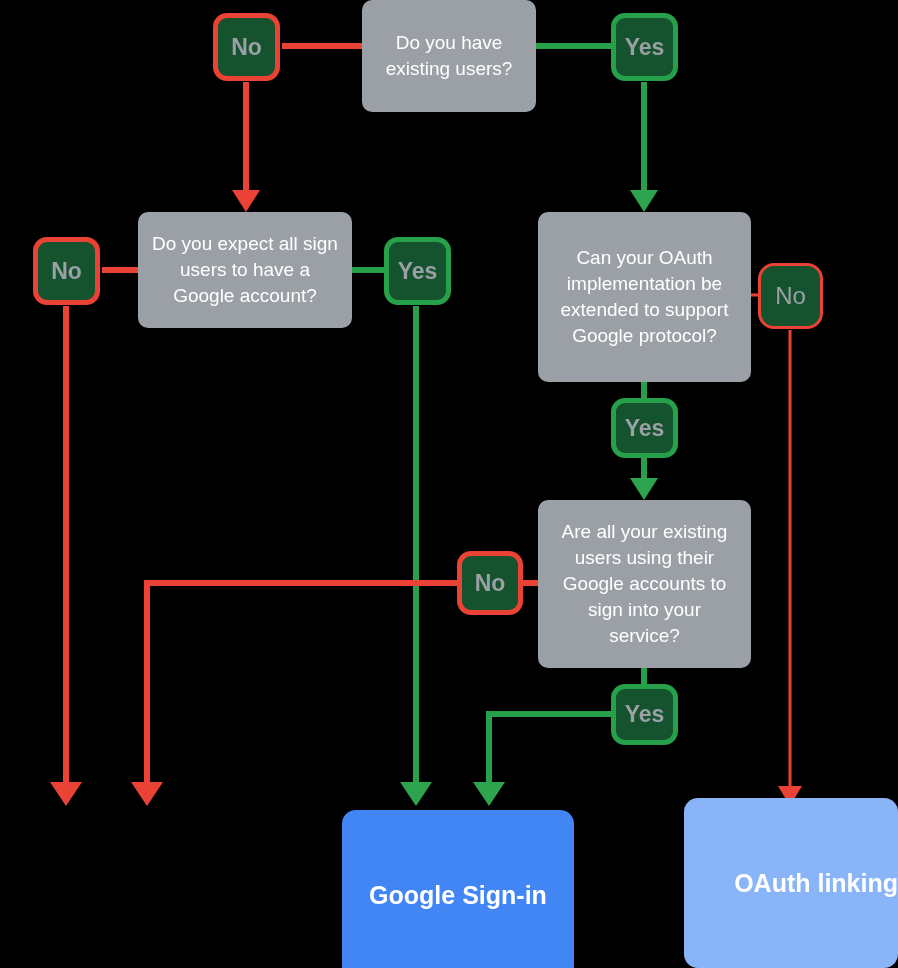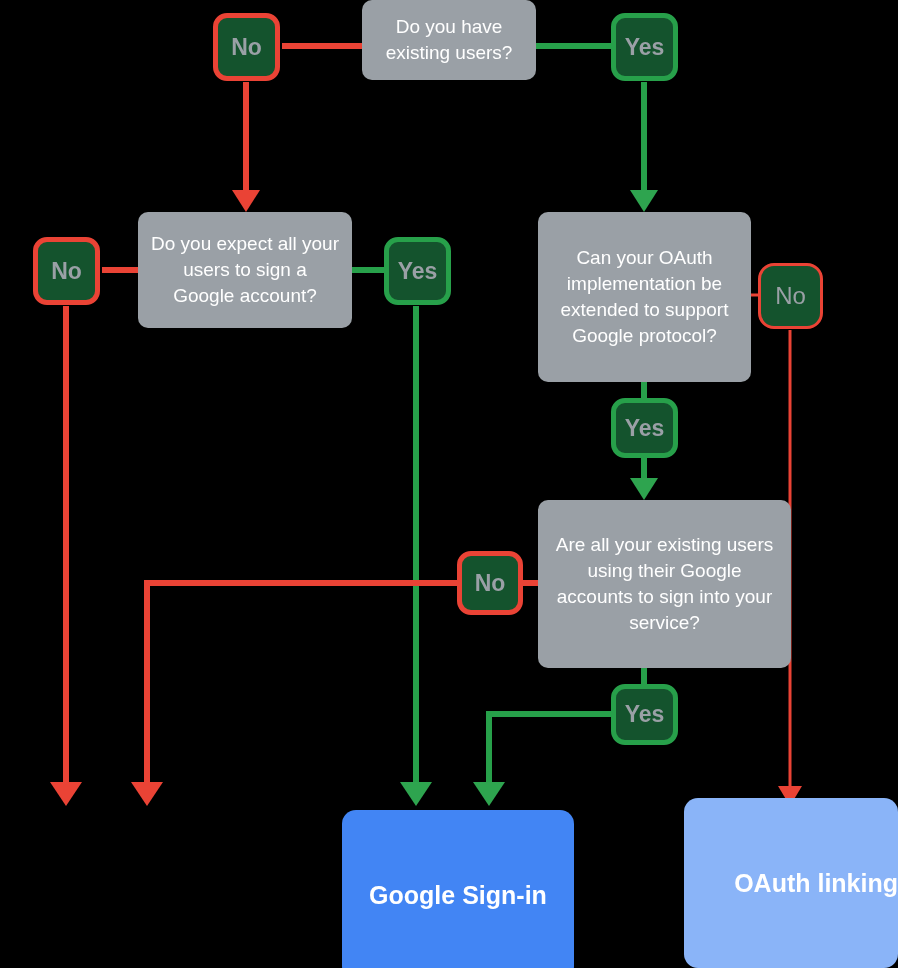--- a/index.html
+++ b/index.html
@@ -136,33 +136,33 @@
       <path d="M612,714 L489,714 L489,784" stroke="#27a04a" stroke-width="6" fill="none" stroke-linejoin="miter"></path>
       <path d="M473,782 L505,782 L489,806 Z" fill="#2ea44f"></path>
     </g>
 
     <g>
       <path d="M790,330 L790,788" stroke="#ea4335" stroke-width="3" fill="none"></path>
       <path d="M778,786 L802,786 L790,806 Z" fill="#ea4335"></path>
     </g>
   </svg>
 
-  <div class="node question" style="left:362px; top:0px; width:174px; height:80px;">
+  <div class="node question" style="left:362px; top:0px; width:174px; height:112px;">
     <span>Do you have existing users?</span>
   </div>
 
   <div class="node question" style="left:138px; top:212px; width:214px; height:116px;">
-    <span>Do you expect all your users to sign a Google account?</span>
+    <span>Do you expect all sign users to have a Google account?</span>
   </div>
 
   <div class="node question" style="left:538px; top:212px; width:213px; height:170px;">
     <span>Can your OAuth implementation be extended to support Google protocol?</span>
   </div>
 
-  <div class="node question" style="left:538px; top:500px; width:253px; height:168px;">
+  <div class="node question" style="left:538px; top:500px; width:213px; height:168px;">
     <span>Are all your existing users using their Google accounts to sign into your service?</span>
   </div>
 
   <div class="node pill pill-no" style="left:213px; top:13px; width:67px; height:68px;">
     <span>No</span>
   </div>
 
   <div class="node pill pill-yes" style="left:611px; top:13px; width:67px; height:68px;">
     <span>Yes</span>
   </div>

